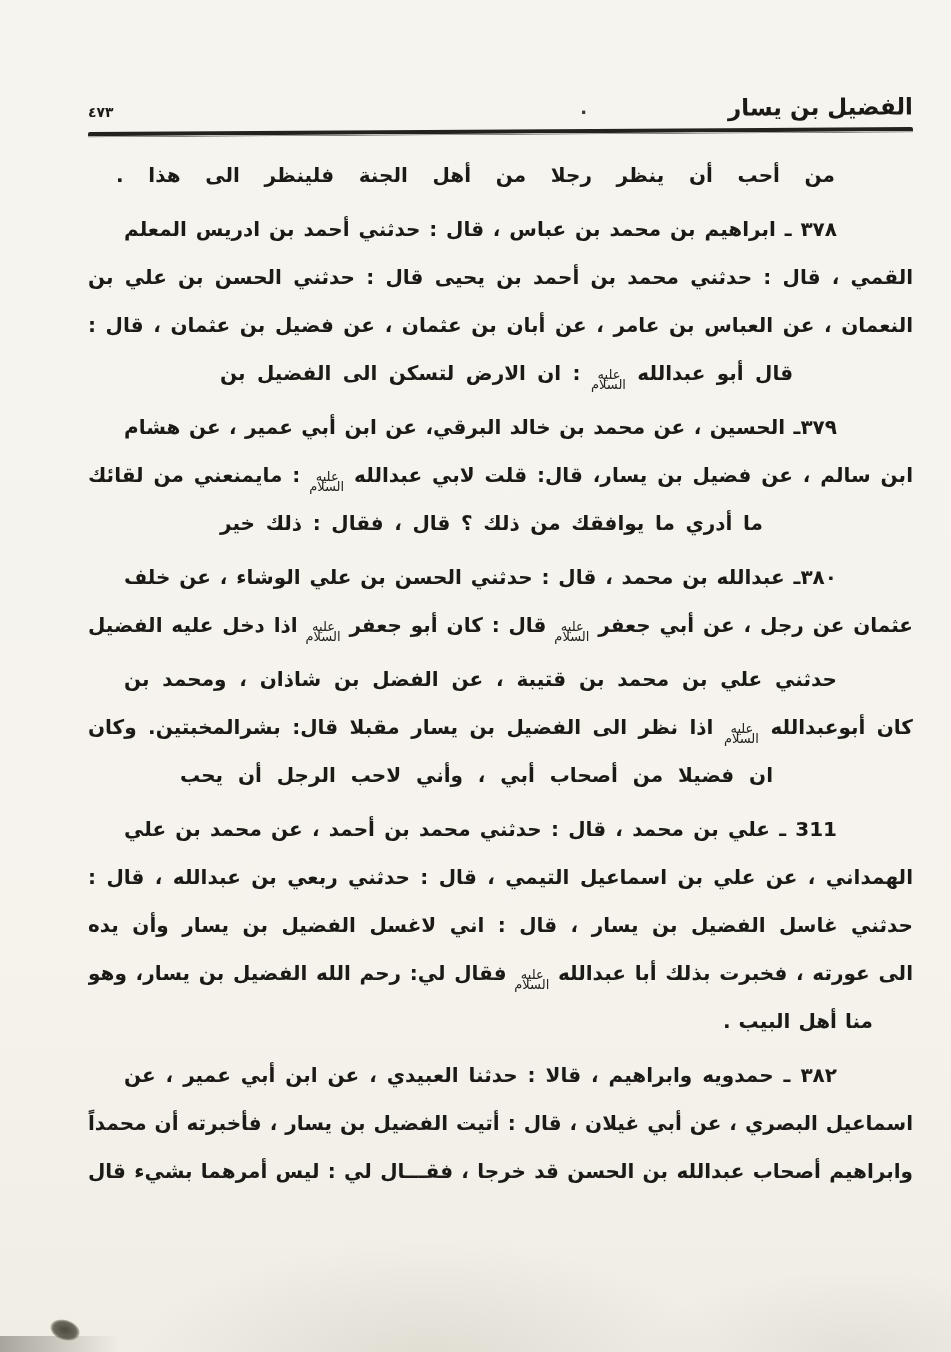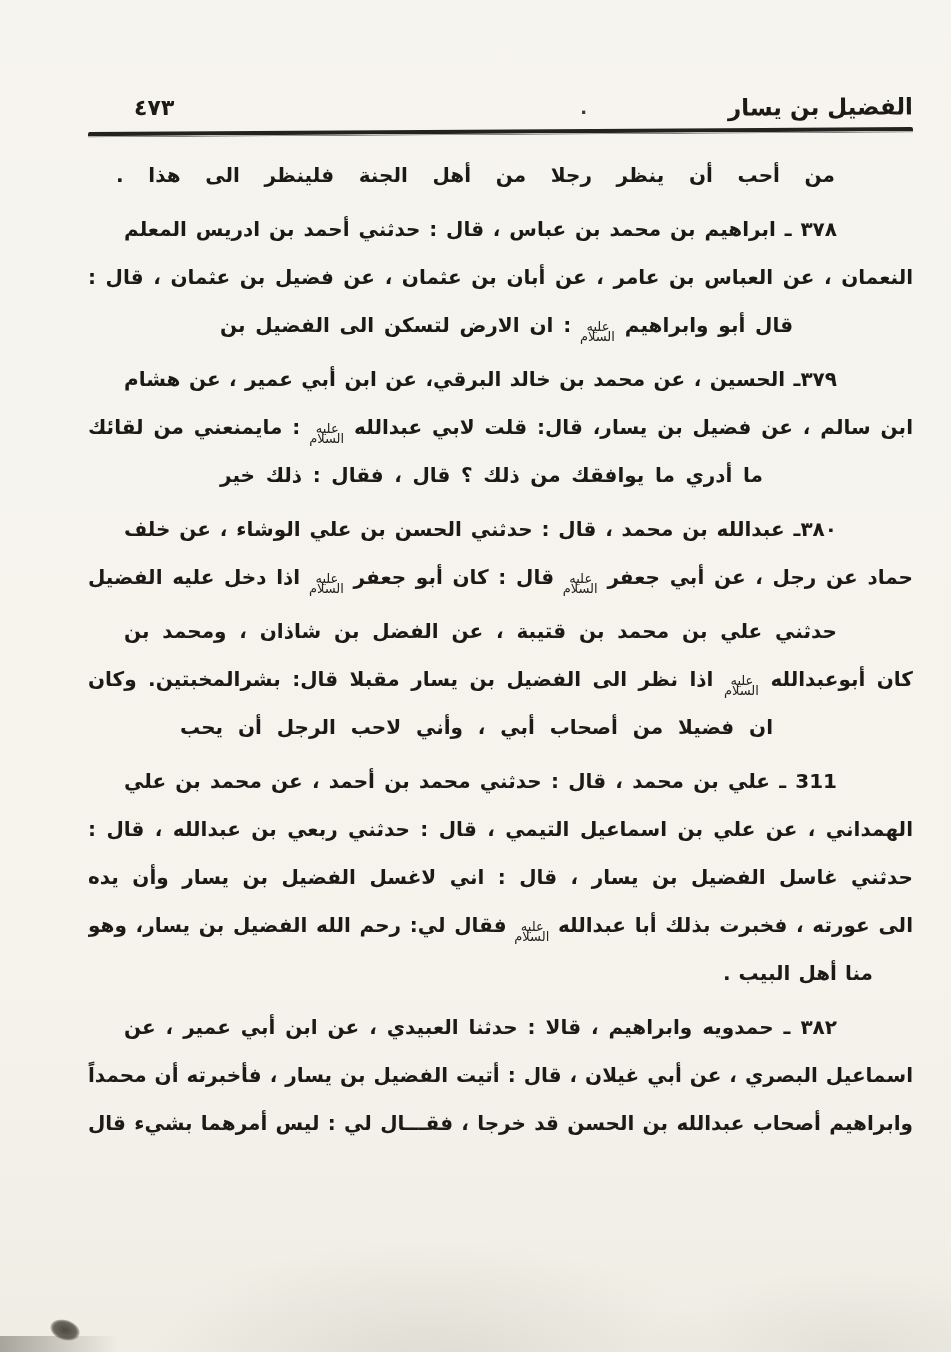--- a/index.html
+++ b/index.html
@@ -38,23 +38,22 @@
   }
   .header-dot {
     position: absolute;
     right: 326px;
     bottom: 2px;
     font-size: 18px;
     font-weight: 700;
     color: #3a3833;
   }
   .page-number {
-    font-size: 22px;
+    font-size: 14px;
     font-weight: 700;
-    margin-left: 46px;
     transform: rotate(-0.3deg);
   }
   .rule {
     margin-top: 7px;
     height: 7px;
     background:
       linear-gradient(180deg, #23221f 0%, #23221f 52%, rgba(35,34,31,0.25) 60%, rgba(35,34,31,0.55) 72%, transparent 80%);
     border-radius: 2px;
     transform: rotate(-0.35deg);
     transform-origin: right center;
@@ -128,31 +127,32 @@
     <span class="header-dot">.</span>
     <span class="page-number">٤٧٣</span>
   </div>
   <div class="rule"></div>
   <div class="body-text">
       <div class="paragraph">
         <div class="line cont"><span>من أحب أن ينظر رجلا من أهل الجنة فلينظر الى هذا .</span></div>
       </div>
       <div class="paragraph">
         <div class="line first"><span>٣٧٨ ـ ابراهيم بن محمد بن عباس ، قال : حدثني أحمد بن ادريس المعلم</span></div>
+        <div class="line full"><span>القمي ، قال : حدثني محمد بن أحمد بن يحيى قال : حدثني الحسن بن علي بن</span></div>
         <div class="line full"><span>النعمان ، عن العباس بن عامر ، عن أبان بن عثمان ، عن فضيل بن عثمان ، قال :</span></div>
-        <div class="line c1"><span>قال أبو وابراهيم </span><span class="honorific">عليه السلام</span><span> : ان الارض لتسكن الى الفضيل بن يسار .</span></div>
+        <div class="line c1"><span>قال أبو عبدالله </span><span class="honorific">عليه السلام</span><span> : ان الارض لتسكن الى الفضيل بن يسار .</span></div>
       </div>
       <div class="paragraph">
         <div class="line first"><span>٣٧٩ـ الحسين ، عن محمد بن خالد البرقي، عن ابن أبي عمير ، عن هشام</span></div>
         <div class="line full"><span>ابن سالم ، عن فضيل بن يسار، قال: قلت لابي عبدالله </span><span class="honorific">عليه السلام</span><span> : مايمنعني من لقائك الاأني</span></div>
         <div class="line c2"><span>ما أدري ما يوافقك من ذلك ؟ قال ، فقال : ذلك خير لك .</span></div>
       </div>
       <div class="paragraph">
         <div class="line first"><span>٣٨٠ـ عبدالله بن محمد ، قال : حدثني الحسن بن علي الوشاء ، عن خلف بن</span></div>
-        <div class="line full"><span>حماد عن رجل ، عن أبي جعفر </span><span class="honorific">عليه السلام</span><span> قال : كان أبو جعفر </span><span class="honorific">عليه السلام</span><span> اذا دخل عليه الفضيل</span></div>
+        <div class="line full"><span>عثمان عن رجل ، عن أبي جعفر </span><span class="honorific">عليه السلام</span><span> قال : كان أبو جعفر </span><span class="honorific">عليه السلام</span><span> اذا دخل عليه الفضيل</span></div>
       </div>
       <div class="paragraph">
         <div class="line first"><span>حدثني علي بن محمد بن قتيبة ، عن الفضل بن شاذان ، ومحمد بن مسعود ،</span></div>
         <div class="line full"><span>كان أبوعبدالله </span><span class="honorific">عليه السلام</span><span> اذا نظر الى الفضيل بن يسار مقبلا قال: بشرالمخبتين. وكان يقول:</span></div>
         <div class="line c3"><span>ان فضيلا من أصحاب أبي ، وأني لاحب الرجل أن يحب أصحاب أبيه .</span></div>
       </div>
       <div class="paragraph">
         <div class="line first"><span>311 ـ علي بن محمد ، قال : حدثني محمد بن أحمد ، عن محمد بن علي</span></div>
         <div class="line full"><span>الهمداني ، عن علي بن اسماعيل التيمي ، قال : حدثني ربعي بن عبدالله ، قال :</span></div>
         <div class="line full"><span>حدثني غاسل الفضيل بن يسار ، قال : اني لاغسل الفضيل بن يسار وأن يده لتسبقني</span></div>

